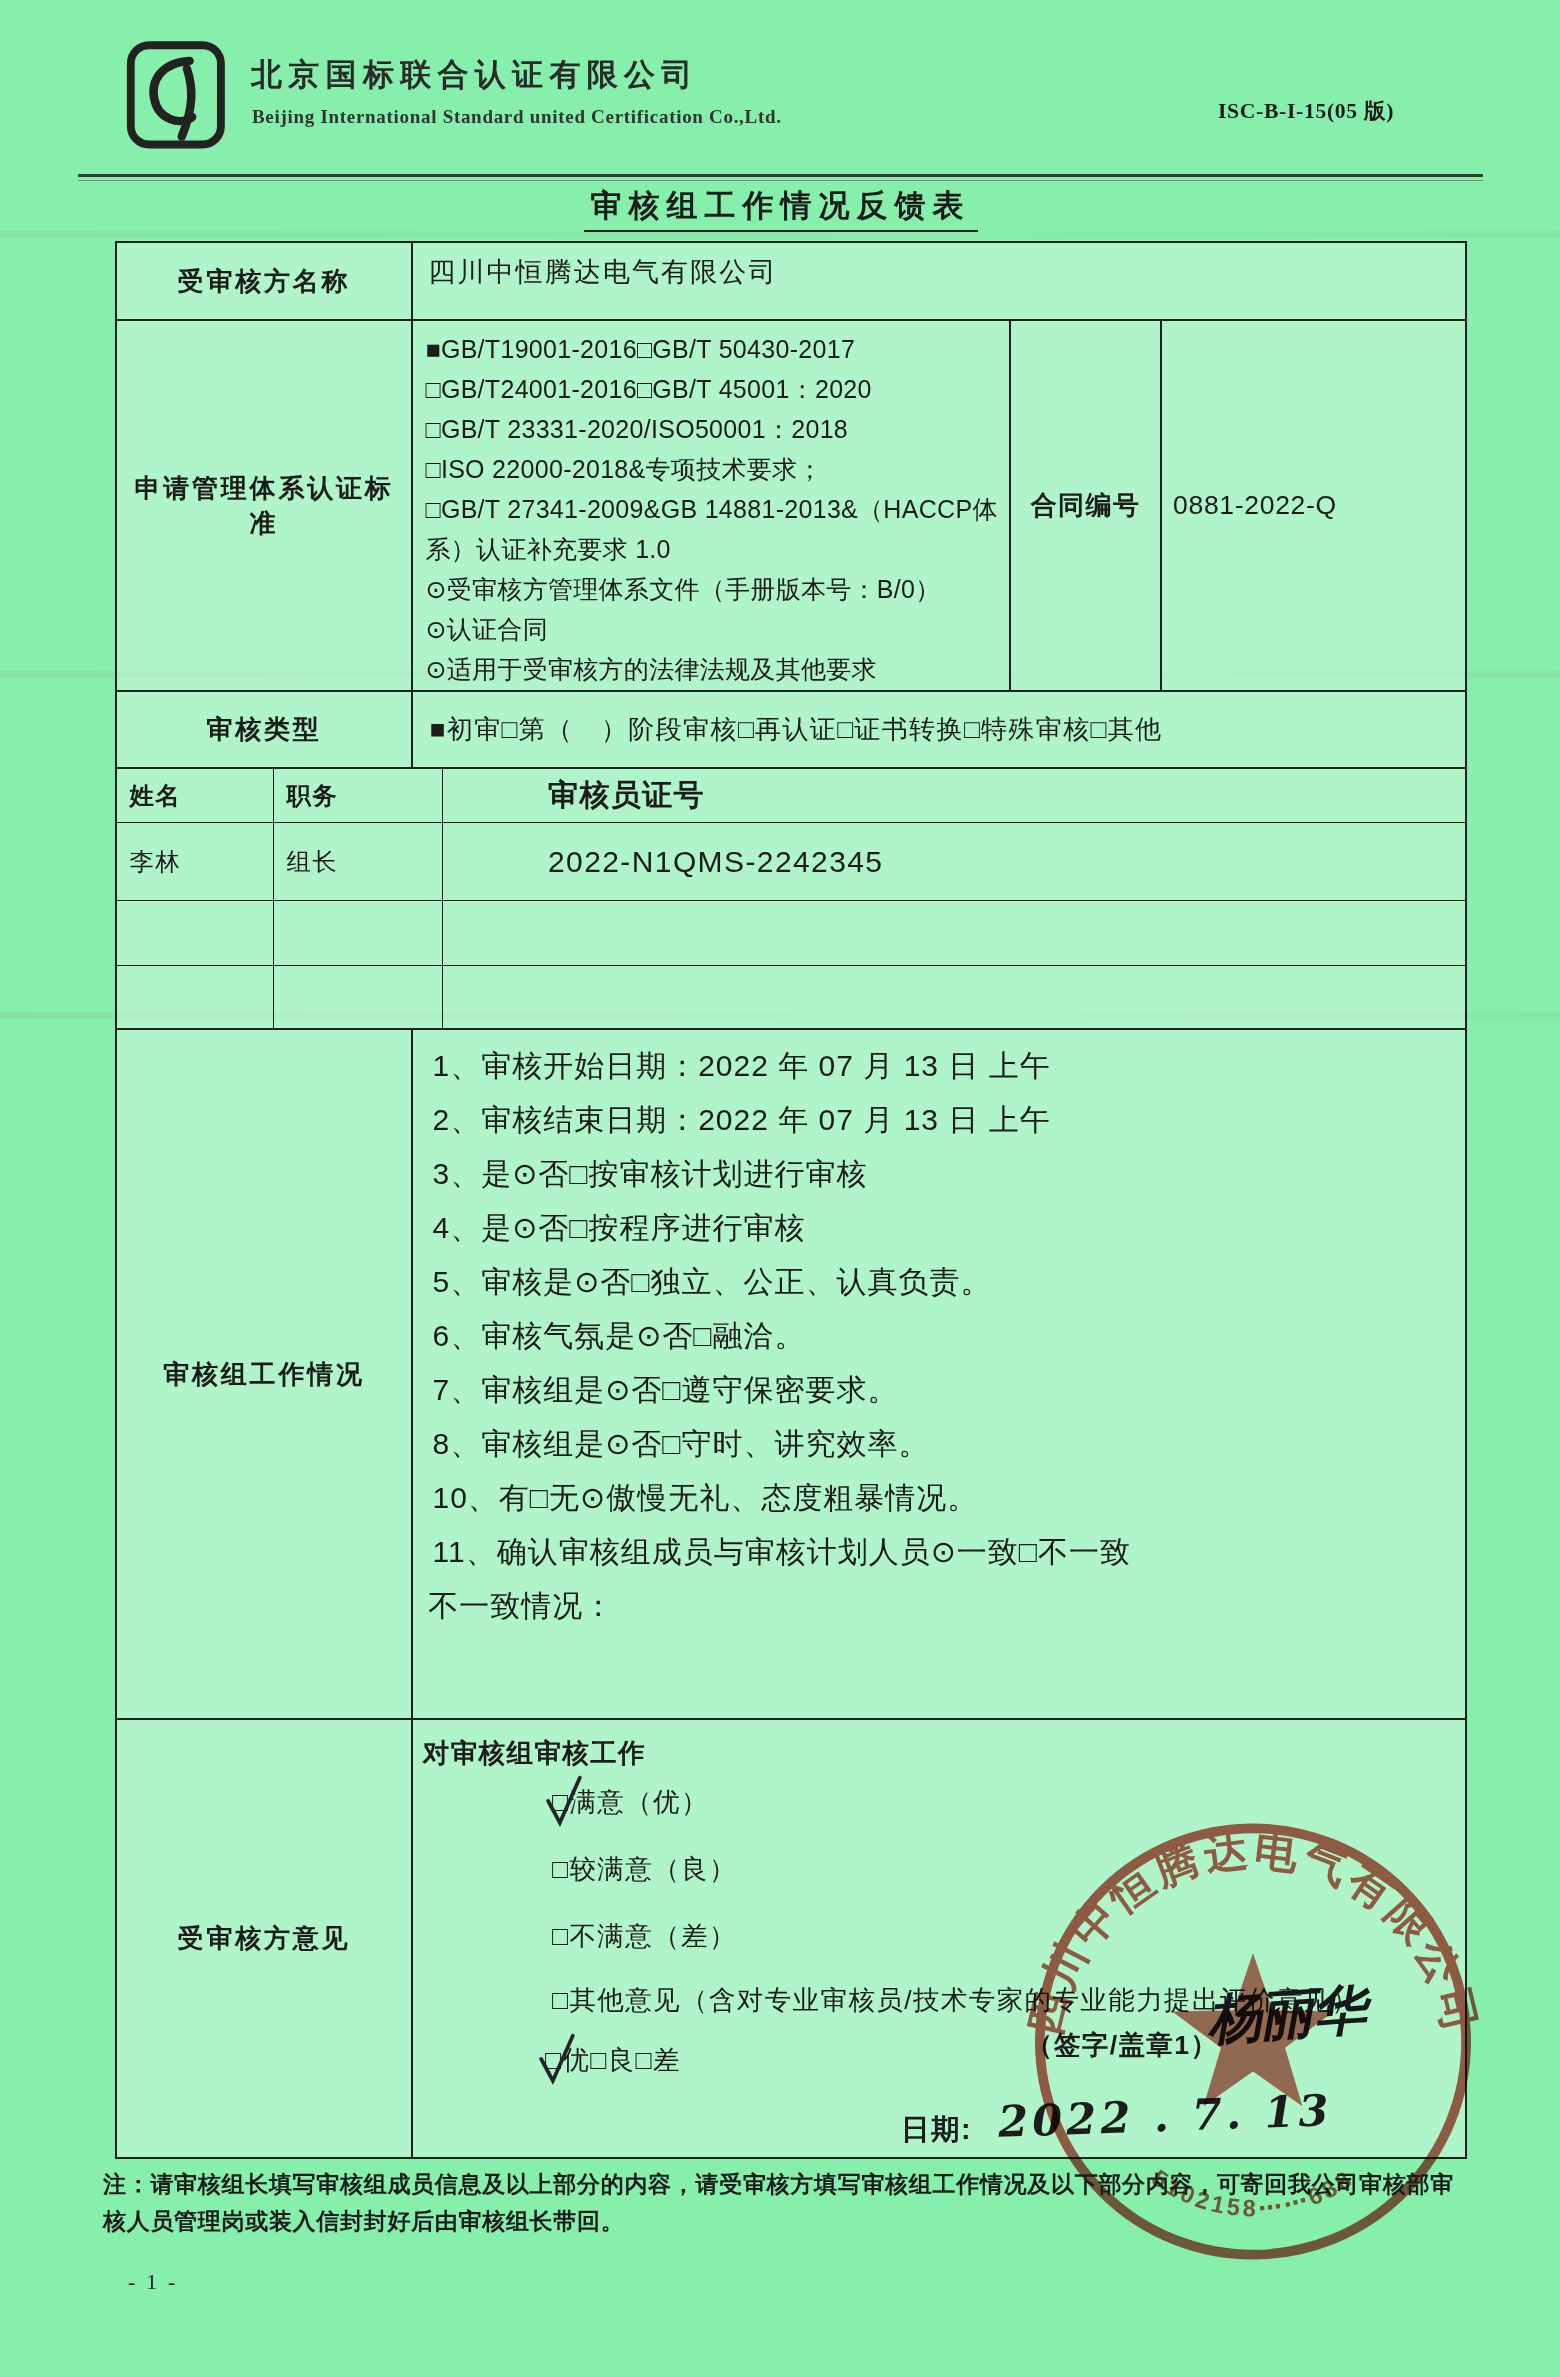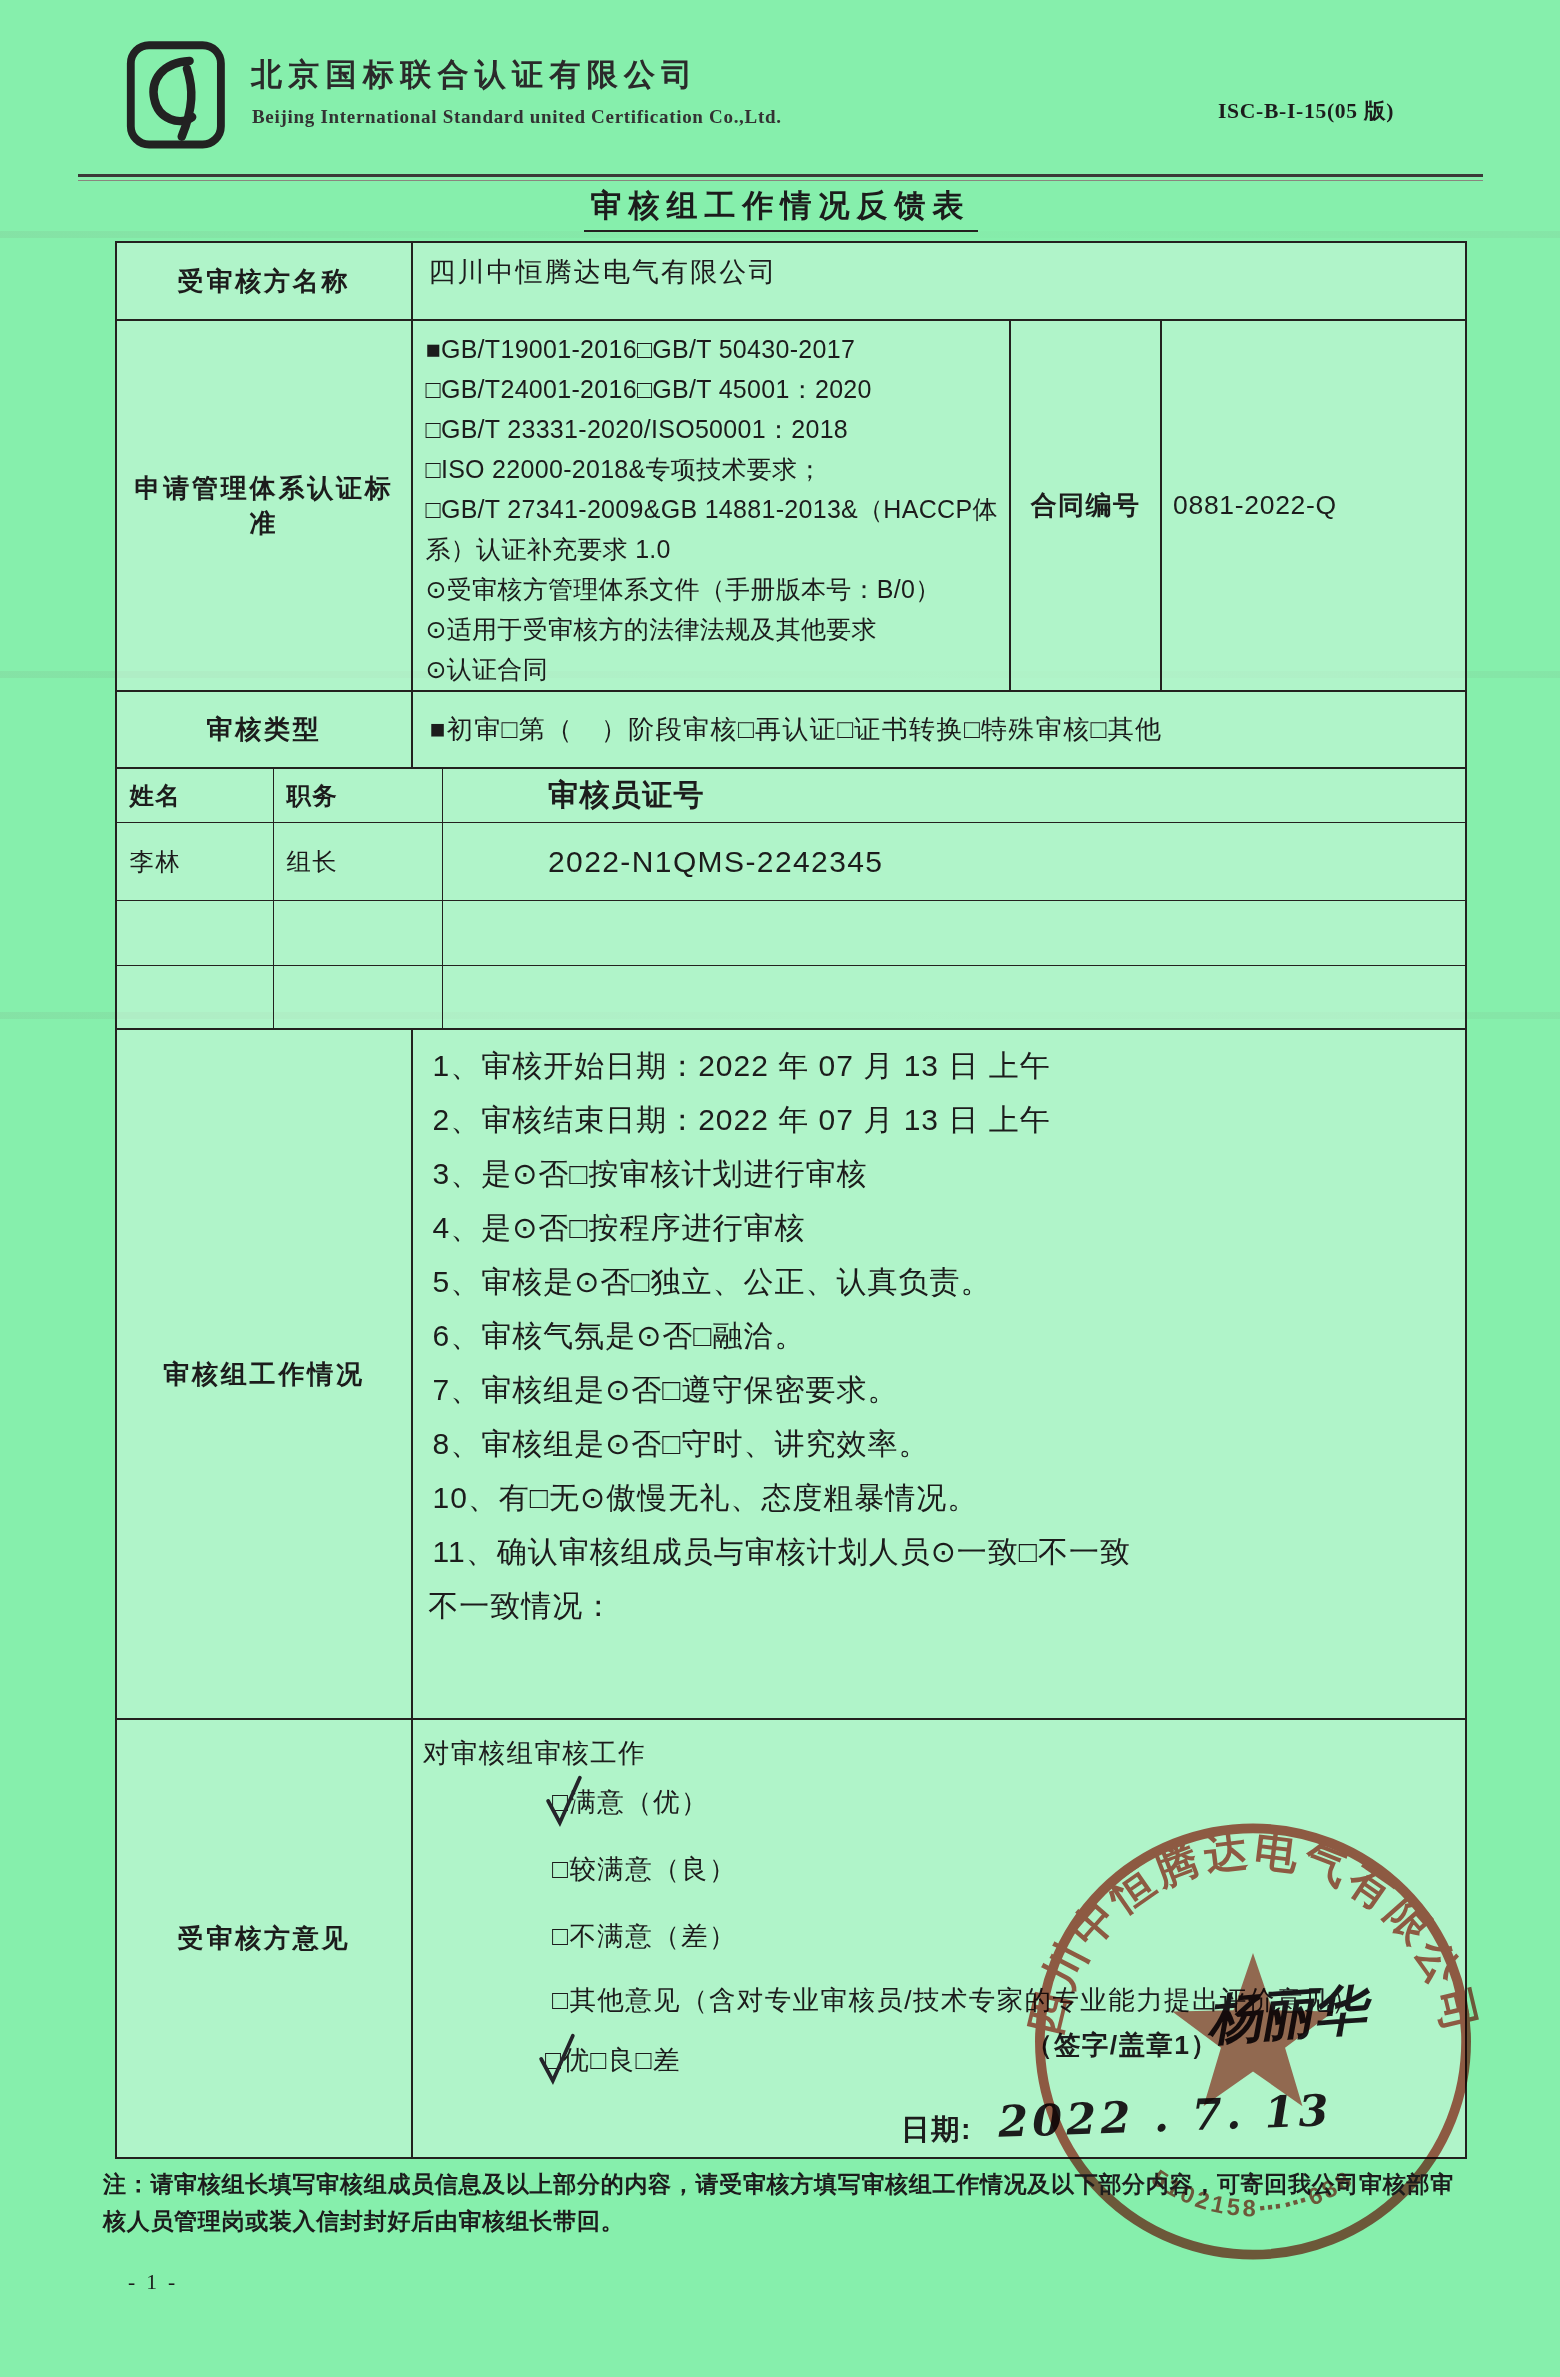--- a/index.html
+++ b/index.html
@@ -64,21 +64,21 @@
   .mc.hdrcell { font-weight:700; }
   .mc.c3 { border-right:none; }
   .mc.rlast { border-bottom:none; }
   .mc.cert { padding-left:105px; font-size:30px; }
 
   .work-list { padding:21px 16.7px 0 19.5px; font-size:30px; letter-spacing:1px; }
   .work-list .wi { margin-bottom:24px; line-height:1.0; }
   .work-list .followup { margin-left:-4.2px; }
 
   .opinion { position:absolute; inset:0; }
-  .op-heading { position:absolute; top:15.3px; left:9.8px; font-size:26.5px; font-weight:400; letter-spacing:1.4px; }
+  .op-heading { position:absolute; top:15.3px; left:9.8px; font-size:26.5px; font-weight:700; letter-spacing:1.4px; }
   .opt { position:absolute; left:139px; font-size:26.5px; letter-spacing:1.4px; }
   .opt .boxline { position:relative; display:inline-block; }
   .tick { position:absolute; left:-8.4px; top:-9.8px; pointer-events:none; }
   .sign-label { position:absolute; left:613px; top:307px; font-size:26.5px; font-weight:700; letter-spacing:1.4px; }
   .signature { position:absolute; left:794px; top:259px; font-size:54px; font-style:italic; font-weight:700;
     font-family:"DejaVu Serif","Liberation Serif",serif; transform:rotate(-4deg); color:#18181a; letter-spacing:-1.4px;}
   .date-label { position:absolute; left:488px; top:390px; font-size:28.6px; font-weight:700; letter-spacing:1.4px; }
   .date-value { position:absolute; left:585px; top:371px; font-size:43px; font-style:italic; font-weight:600;
     font-family:"DejaVu Serif","Liberation Serif",serif; transform:rotate(-2deg); letter-spacing:4.2px; }
 
@@ -127,22 +127,22 @@
       <div class="lbl">申请管理体系认证标准</div>
       <div class="cnt">
         <div class="std-wrap">
           <div class="std-lines">
             <div>■GB/T19001-2016□GB/T 50430-2017</div>
             <div>□GB/T24001-2016□GB/T 45001：2020</div>
             <div>□GB/T 23331-2020/ISO50001：2018</div>
             <div>□ISO 22000-2018&amp;专项技术要求；</div>
             <div>□GB/T 27341-2009&amp;GB 14881-2013&amp;（HACCP体系）认证补充要求 1.0</div>
             <div>⊙受审核方管理体系文件（手册版本号：B/0）</div>
+            <div>⊙认证合同</div>
             <div>⊙适用于受审核方的法律法规及其他要求</div>
-            <div>⊙认证合同</div>
           </div>
           <div class="contract-lbl">合同编号</div>
           <div class="contract-val">0881-2022-Q</div>
         </div>
       </div>
     </div>
 
     <div class="trow r3">
       <div class="lbl">审核类型</div>
       <div class="cnt">

